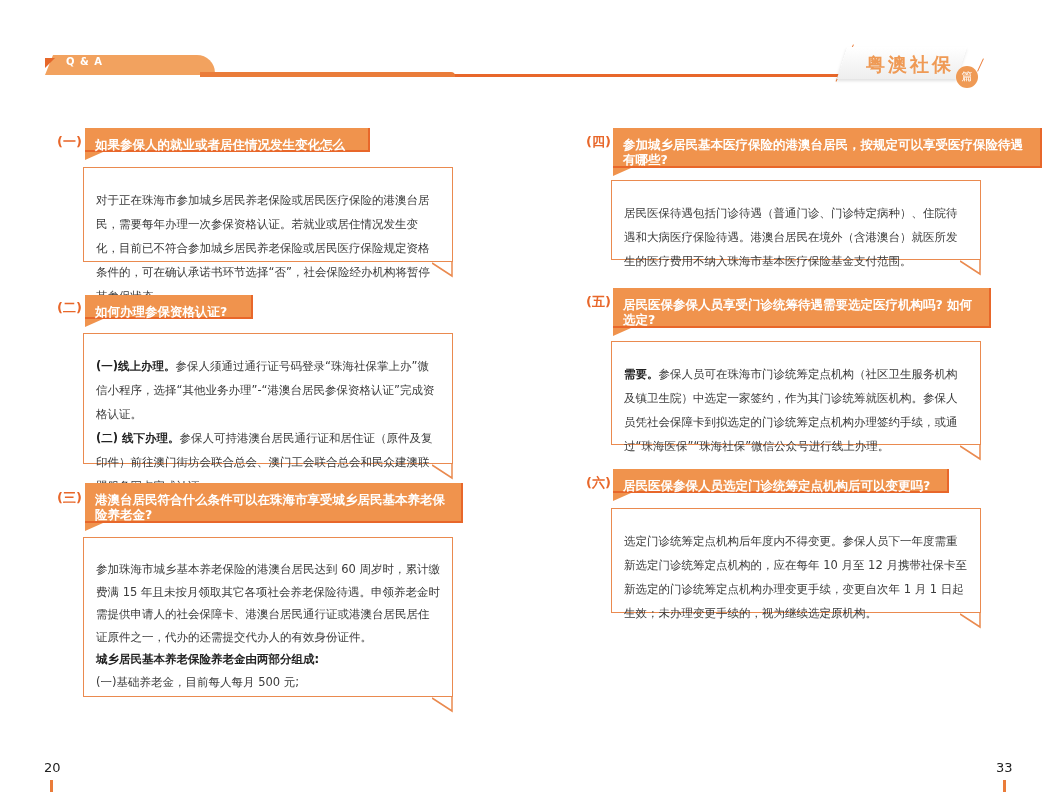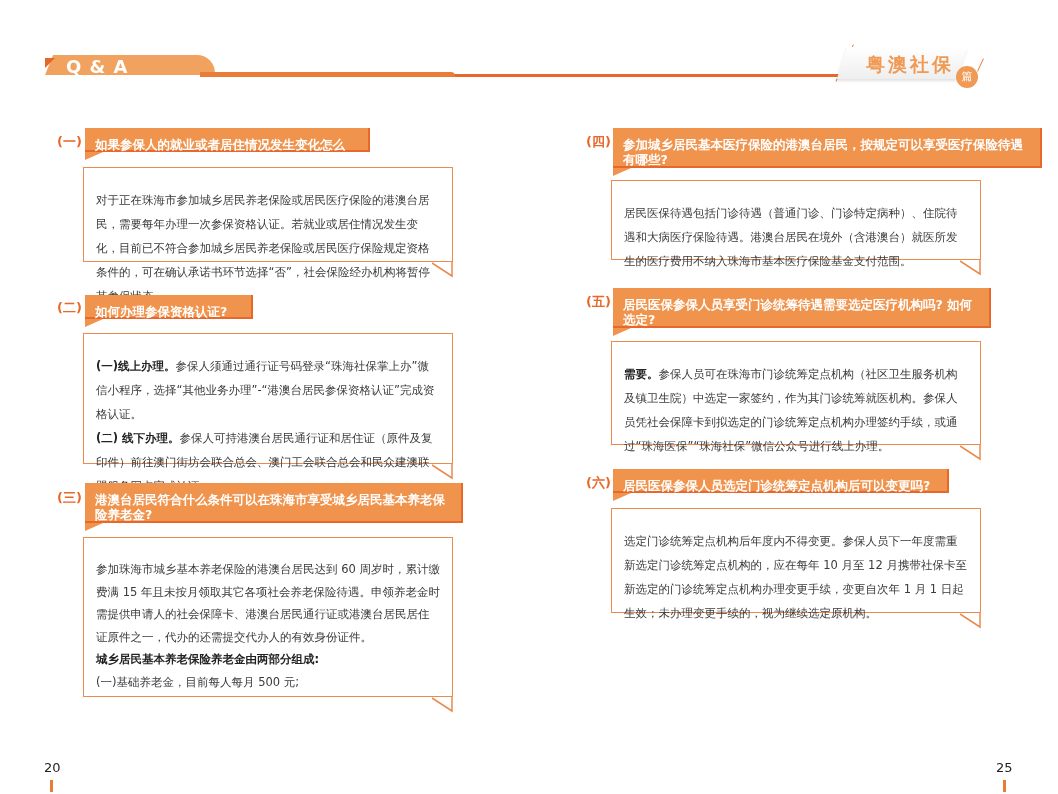--- a/index.html
+++ b/index.html
@@ -14,21 +14,21 @@
     position:absolute; left:45px; top:55px; width:170px; height:20px;
     background:#f2a25f; border-top-right-radius:18px;
     clip-path: polygon(8px 0, 100% 0, 100% 100%, 0 100%);
   }
   .qa-corner {
     position:absolute; left:45px; top:58px; width:0; height:0;
     border-top:10px solid #e6672a; border-right:10px solid transparent;
   }
   .qa-label {
     position:absolute; left:66px; top:56px; font-weight:bold; color:#fff;
-    font-size:18px; letter-spacing:1px;
+    font-size:10px; letter-spacing:1px;
   }
   .header-line-1 {
     position:absolute; left:200px; top:72px; width:255px; height:5px;
     background:#ea7c3a; border-top-right-radius:4px;
   }
   .header-line-2 {
     position:absolute; left:200px; top:74px; width:640px; height:3px;
     background:#e8672a;
   }
   .brand-box {
@@ -146,14 +146,14 @@
 <div class="qnum" style="left:586px;top:474px;">(六)</div>
 <div class="qbar" style="left:613px;top:469px;width:336px;height:24px;">居民医保参保人员选定门诊统筹定点机构后可以变更吗?</div>
 <div class="abox" style="left:611px;top:508px;width:370px;height:105px;">
   <div><span>选定门诊统筹定点机构后年度内不得变更。参保人员下一年度需重新选定门诊统筹定点机构的，应在每年 10 月至 12 月携带社保卡至新选定的门诊统筹定点机构办理变更手续，变更自次年 1 月 1 日起生效；未办理变更手续的，视为继续选定原机构。</span></div>
   <svg class="tail" viewBox="0 0 22 16">
       <polygon points="0,0 20,0 20,14" fill="#fff"></polygon>
       <polyline points="0,1 20,14 20,0" fill="none" stroke="#ea8a4f" stroke-width="1.5"></polyline>
     </svg>
 </div>
 
-<div class="pnum" style="left:996px;top:760px;">25</div>
+<div class="pnum" style="left:996px;top:760px;">33</div>
 <div class="pbar" style="left:1003px;top:780px;"></div>
 
 </body></html>

